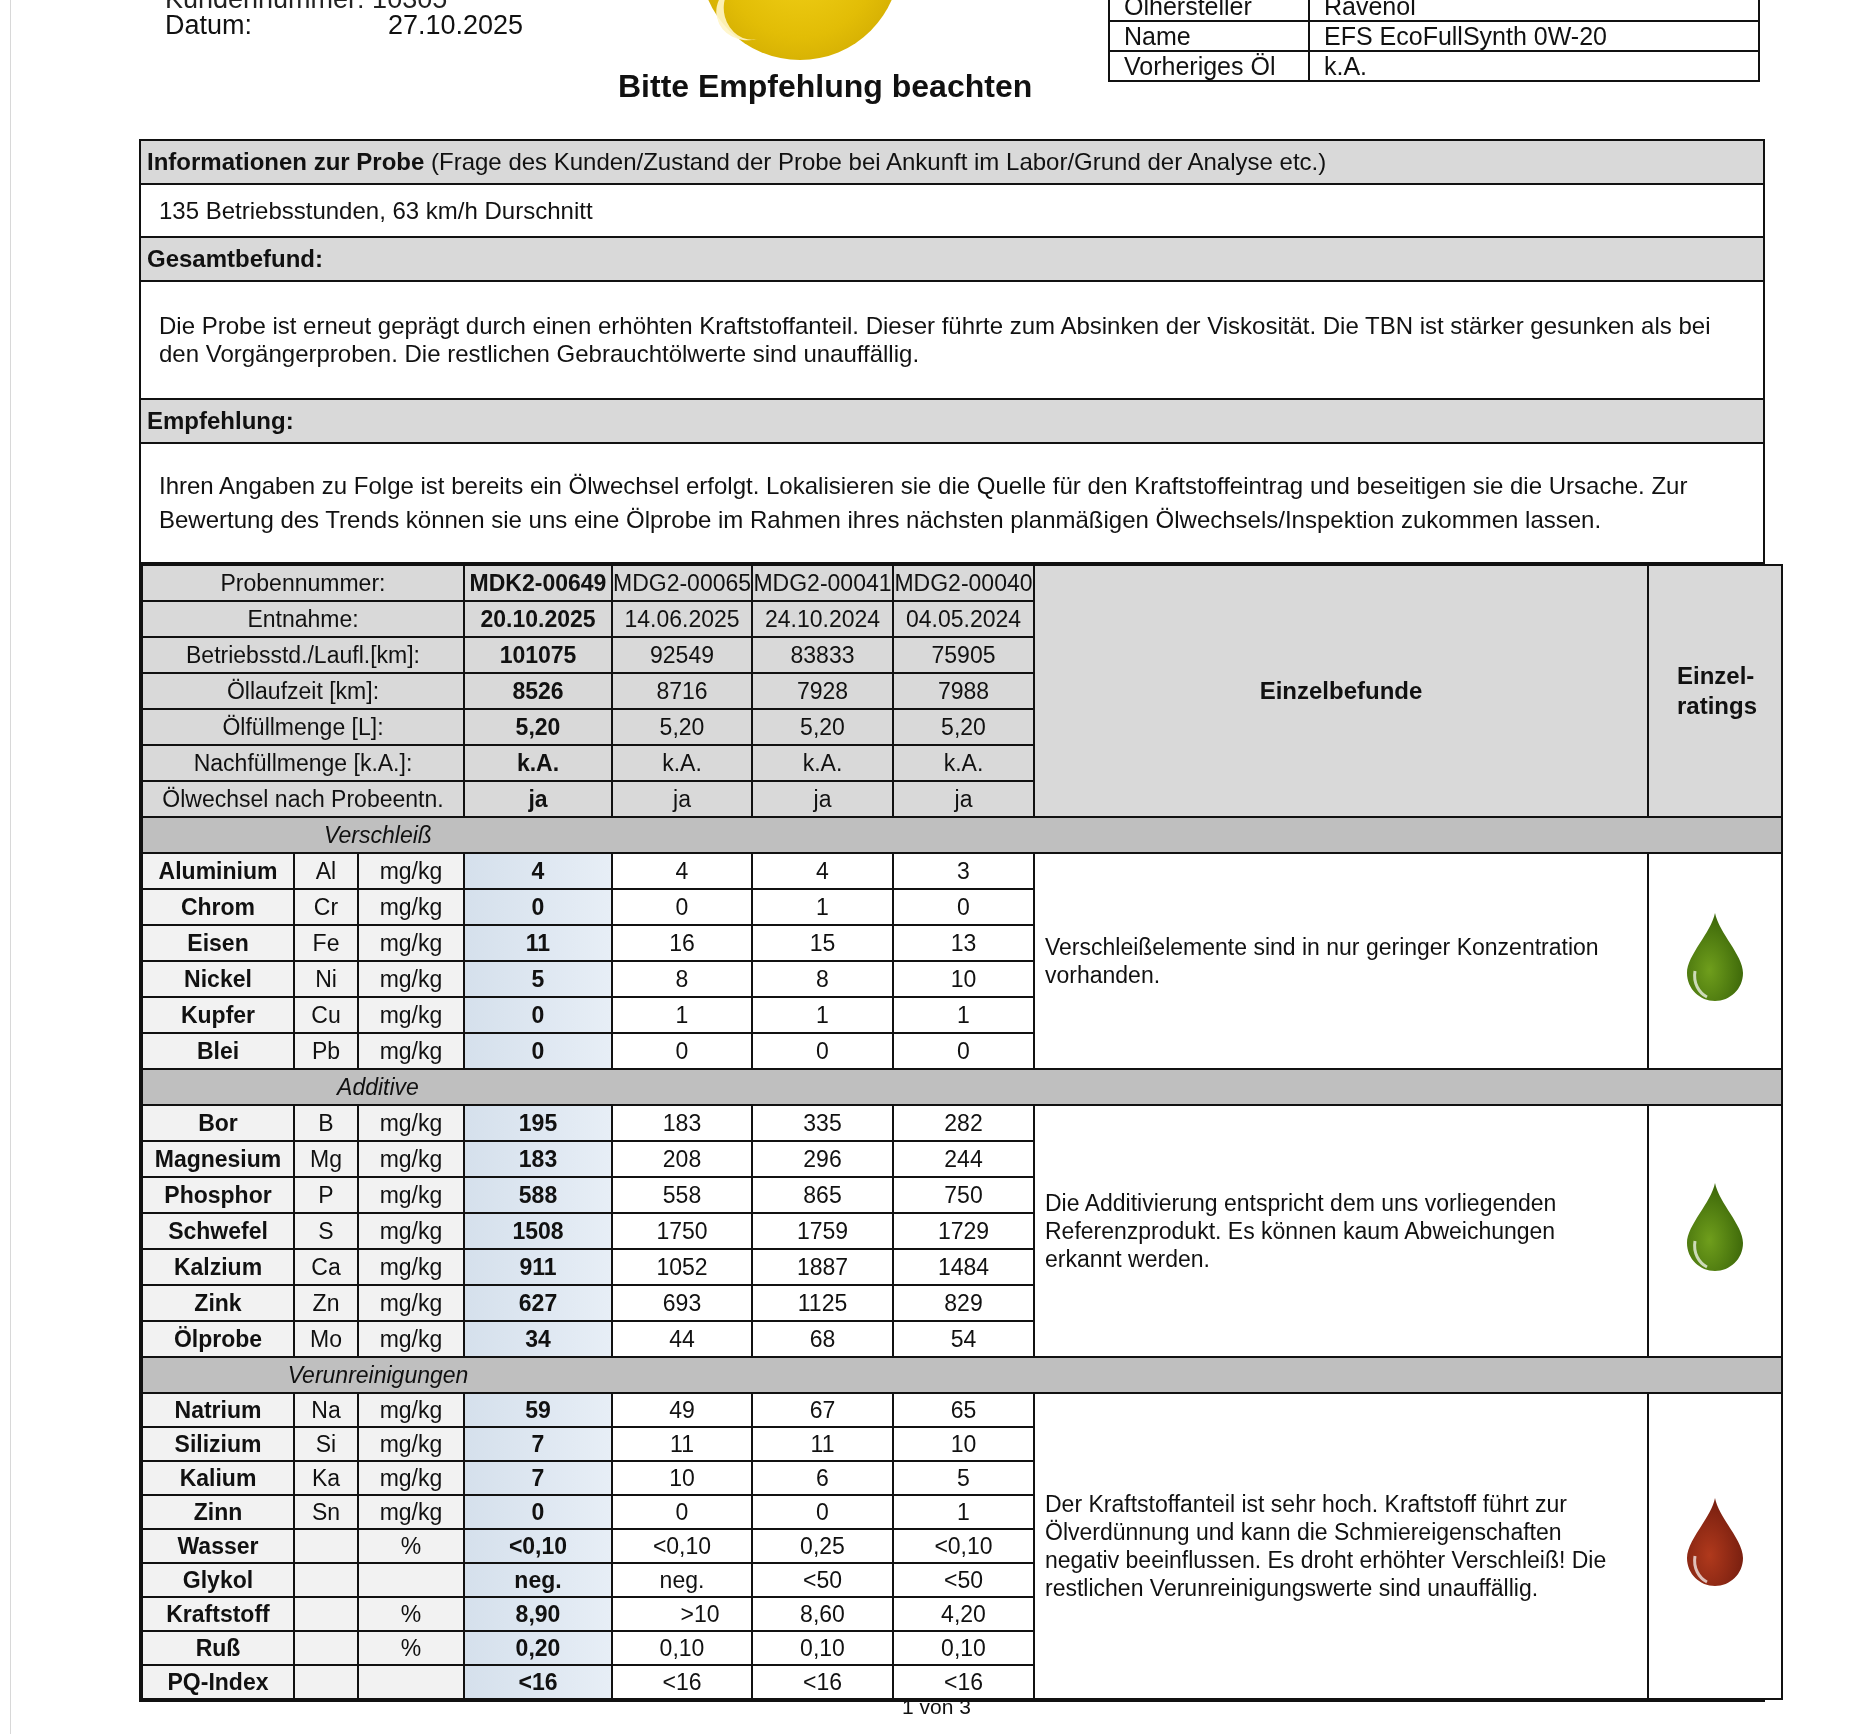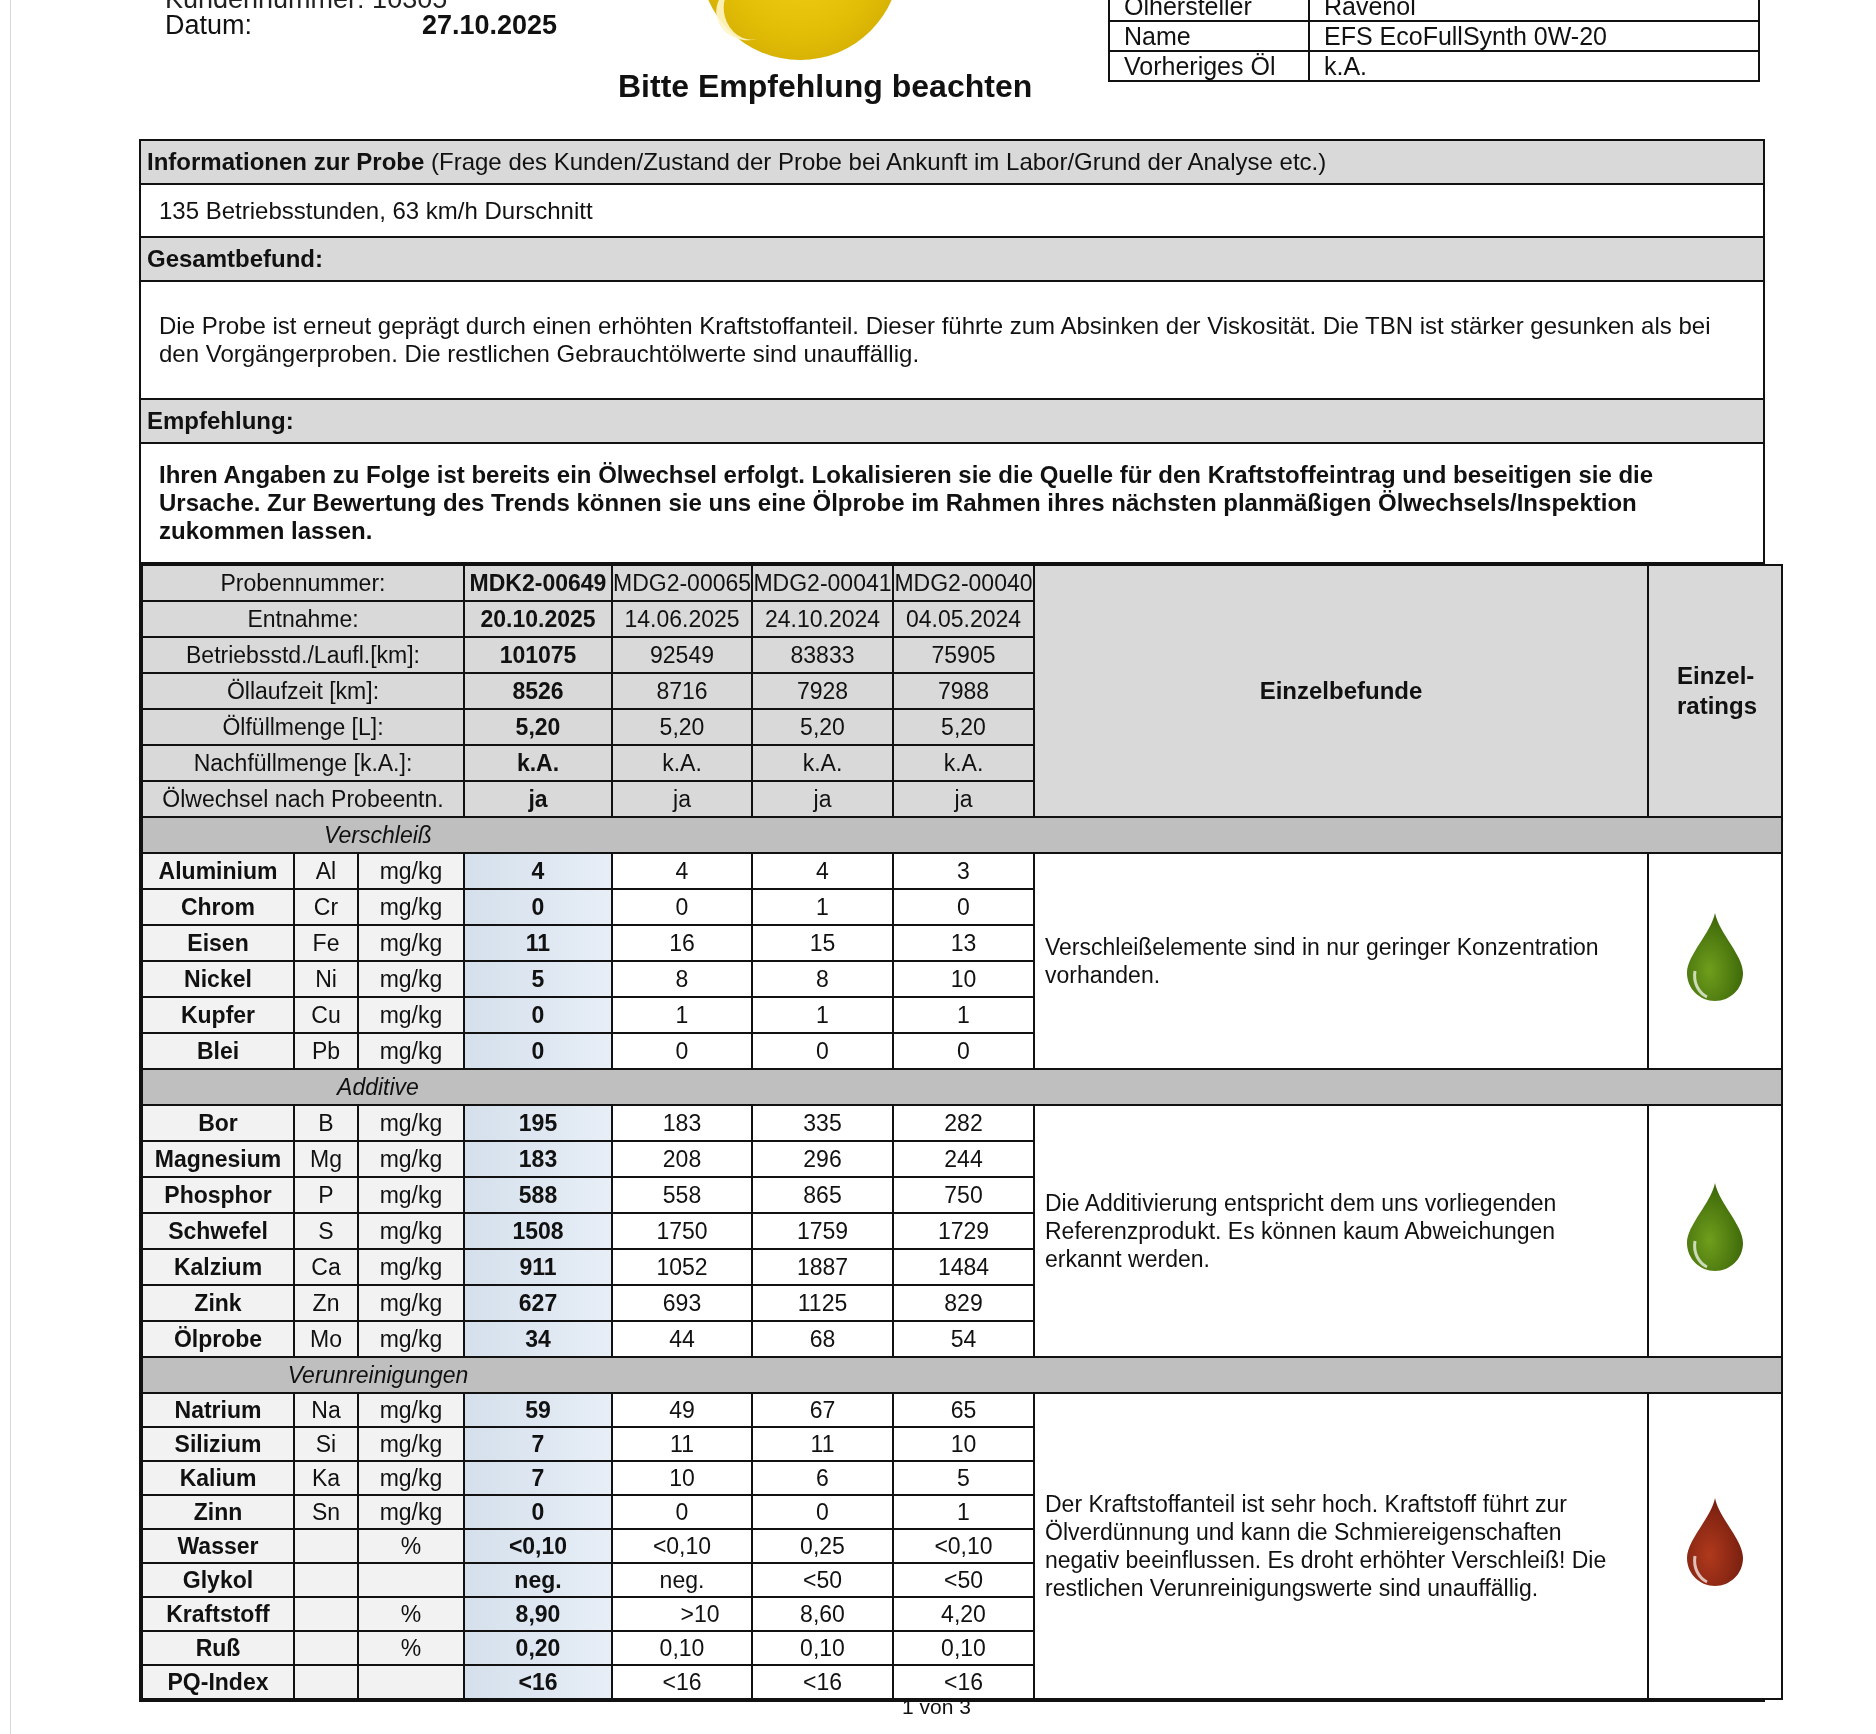--- a/index.html
+++ b/index.html
@@ -5,21 +5,21 @@
   html, body { margin: 0; padding: 0; }
   body {
     width: 1876px; height: 1734px; background: #ffffff; position: relative; overflow: hidden;
     font-family: "Liberation Sans", sans-serif; color: #111;
   }
   .left-rule { position: absolute; left: 10px; top: 0; width: 1px; height: 1734px; background: #d8d8d8; }
   .abs { position: absolute; }
   .hdr-label { font-size: 27px; }
   .top-cut { position:absolute; left:165px; top:-16px; font-size:27px; color:#222; }
   .datum-label { left: 165px; top: 10px; }
-  .datum-value { left: 422px; top: 10px; font-weight: bold; }
+  .datum-value { left: 388px; top: 10px; }
   .logo {
     position: absolute; left: 700px; top: -70px; width: 200px; height: 130px;
     border-radius: 0 0 100px 100px;
     background: radial-gradient(ellipse at 50% 20%, #f3d21a 0%, #e2bd06 55%, #c6a000 100%);
   }
   .logo-hl { position:absolute; left: 716px; top: -20px; width: 60px; height: 60px;
     border-left: 8px solid #fff6c8; border-radius: 50%; transform: rotate(-15deg); opacity: .9; }
   .notice { left: 618px; top: 68px; font-size: 32px; font-weight: bold; }
   table { border-collapse: collapse; }
   .oil { position: absolute; left: 1108px; top: -10px; width: 652px; font-size: 25px; }
@@ -77,21 +77,21 @@
 </table>
 
 <div class="main">
   <div class="sec-h" style="height:42px;line-height:42px;"><b>Informationen zur Probe</b><span> (Frage des Kunden/Zustand der Probe bei Ankunft im Labor/Grund der Analyse etc.)</span></div>
   <div class="sec-b" style="height:35px;line-height:35px;padding-left:18px;">135 Betriebsstunden, 63 km/h Durschnitt</div>
 
   <div class="sec-h" style="height:42px;line-height:42px;font-weight:bold;">Gesamtbefund:</div>
   <div class="sec-b" style="height:100px;display:flex;align-items:center;line-height:28px;">Die Probe ist erneut geprägt durch einen erhöhten Kraftstoffanteil. Dieser führte zum Absinken der Viskosität. Die TBN ist stärker gesunken als bei den Vorgängerproben. Die restlichen Gebrauchtölwerte sind unauffällig.</div>
 
   <div class="sec-h" style="height:42px;line-height:42px;font-weight:bold;">Empfehlung:</div>
-  <div class="sec-b" style="height:102px;display:flex;align-items:center;line-height:28px;font-weight:bold;">Ihren Angaben zu Folge ist bereits ein Ölwechsel erfolgt. Lokalisieren sie die Quelle für den Kraftstoffeintrag und beseitigen sie die Ursache. Zur Bewertung des Trends können sie uns eine Ölprobe im Rahmen ihres nächsten planmäßigen Ölwechsels/Inspektion zukommen lassen.</div>
+  <div class="sec-b" style="height:102px;display:flex;align-items:center;line-height:34px;font-weight:normal;">Ihren Angaben zu Folge ist bereits ein Ölwechsel erfolgt. Lokalisieren sie die Quelle für den Kraftstoffeintrag und beseitigen sie die Ursache. Zur Bewertung des Trends können sie uns eine Ölprobe im Rahmen ihres nächsten planmäßigen Ölwechsels/Inspektion zukommen lassen.</div>
 
   <table class="grid" id="grid">
     <colgroup>
       <col style="width:152px">
         <col style="width:64px">
         <col style="width:106px">
       <col style="width:148px">
         <col style="width:140px">
         <col style="width:141px">
         <col style="width:141px">

